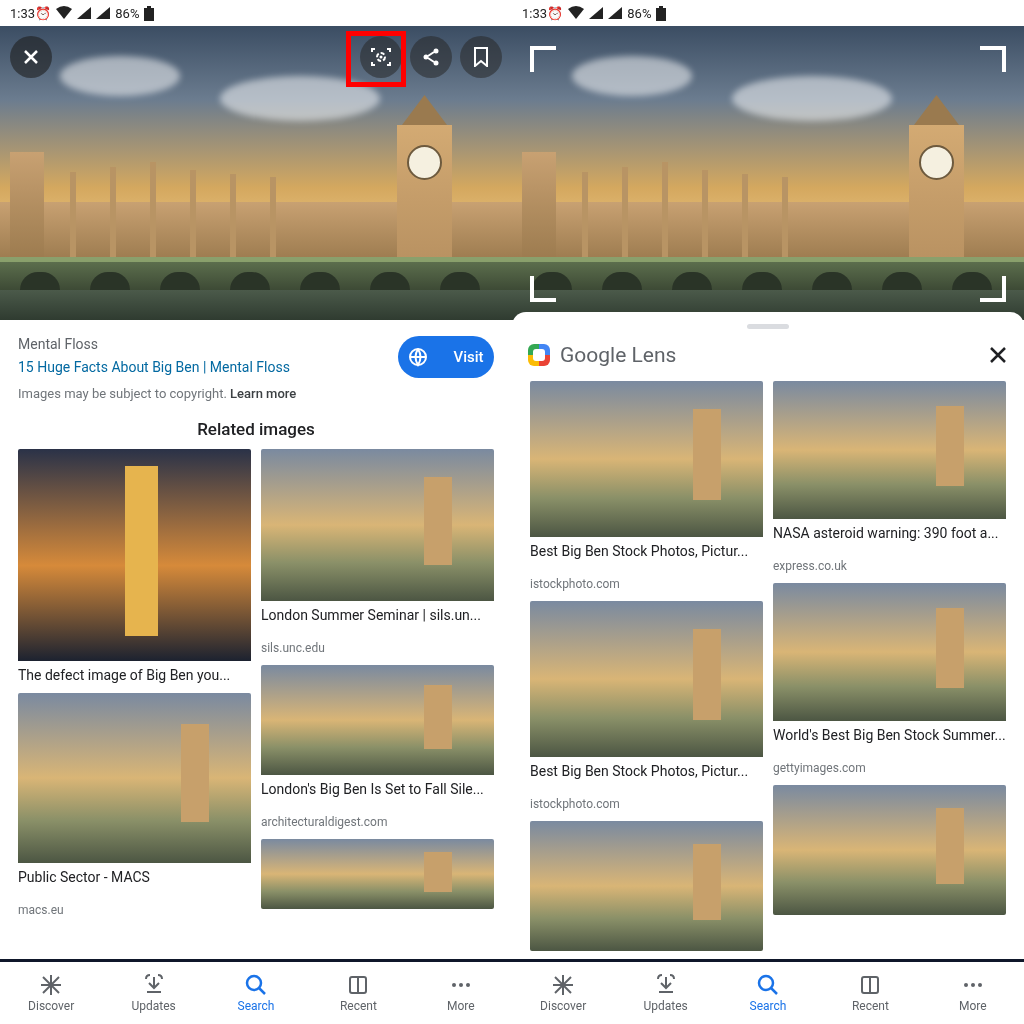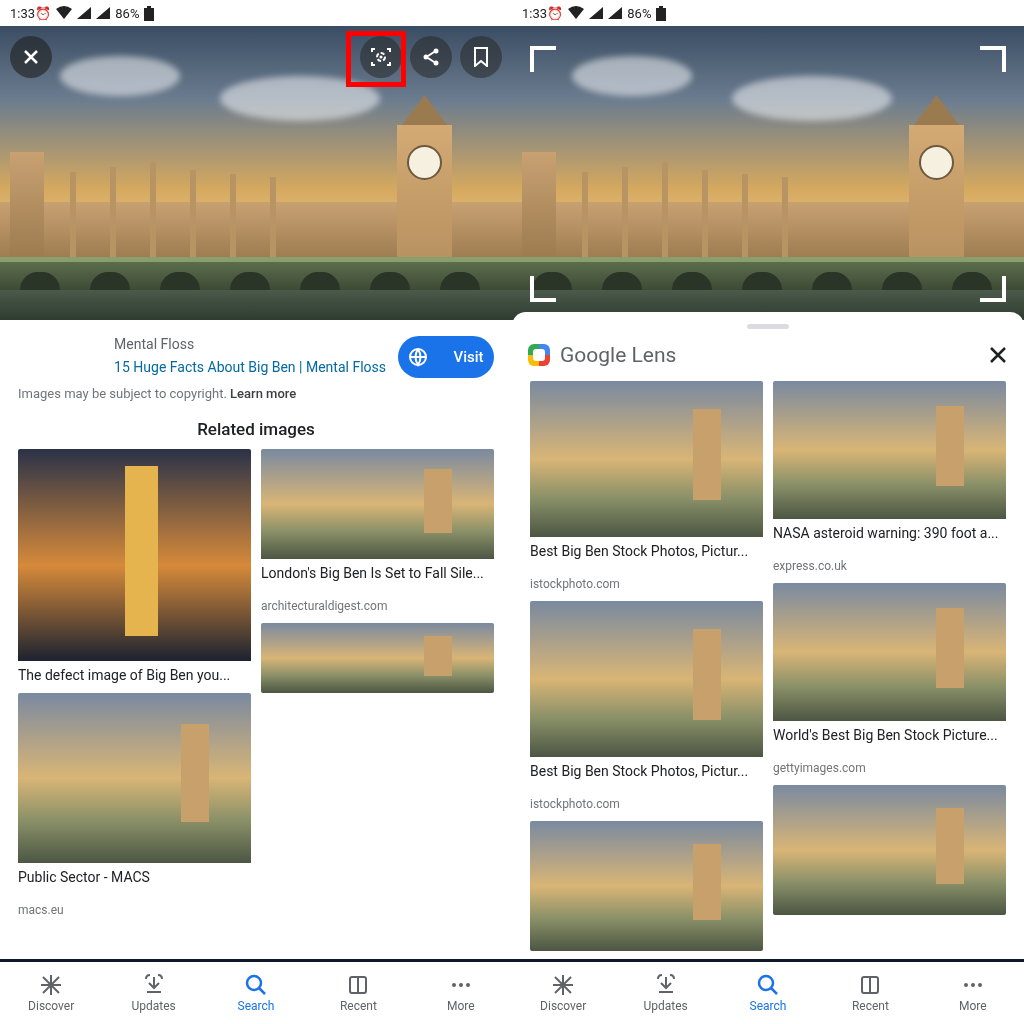--- a/index.html
+++ b/index.html
@@ -24,21 +24,21 @@
   .tower{position:absolute;bottom:0;right:60px;width:55px;height:195px;background:linear-gradient(#d3aa73,#ad875a);}
   .tower::before{content:"";position:absolute;top:-30px;left:5px;right:5px;height:30px;background:#9a7a4f;clip-path:polygon(0 100%,50% 0,100% 100%);}
   .clock{position:absolute;top:20px;left:10px;width:35px;height:35px;border-radius:50%;background:#f5f0e0;border:2px solid #6d5a3e;}
   .toolbar-icons{position:absolute;top:10px;right:10px;display:flex;gap:8px;}
   .circ-btn{width:42px;height:42px;border-radius:50%;background:rgba(40,40,40,0.55);display:flex;align-items:center;justify-content:center;color:#fff;}
   .close-circ{position:absolute;top:10px;left:10px;width:42px;height:42px;border-radius:50%;background:rgba(30,30,30,0.6);display:flex;align-items:center;justify-content:center;color:#fff;}
   .red-box{position:absolute;top:5px;right:106px;width:60px;height:56px;border:5px solid #f00;}
 
   
   .info{padding:16px 18px 8px 18px;}
-  .info-top{display:flex;justify-content:flex-end;align-items:flex-start;gap:12px;}
+  .info-top{display:flex;justify-content:space-between;align-items:flex-start;gap:12px;}
   .src{color:#5f6368;font-size:14px;margin-bottom:6px;}
   .title{font-size:14px;font-weight:400;color:#0369a1;line-height:1.3;margin-bottom:10px;}
   .copyright{font-size:13px;color:#70757a;}
   .copyright b{color:#3c4043;font-weight:500;}
   .visit-btn{background:#1a73e8;color:#fff;border-radius:22px;height:42px;width:96px;display:flex;align-items:center;justify-content:center;gap:25px;font-size:15px;font-weight:500;flex-shrink:0;}
   .related-h{font-size:17px;font-weight:500;color:#202124;padding:10px 18px;text-align:center;}
 
   
   .grid{display:flex;gap:10px;padding:0 18px;}
   .col{flex:1;display:flex;flex-direction:column;gap:10px;}
@@ -184,20 +184,25 @@
             <div class="cap">The defect image of Big Ben you...</div>
           </div>
           <div class="thumb">
             <div class="img" style="height:170px"></div>
             <div class="cap">Public Sector - MACS</div>
             <div class="dom">macs.eu</div>
           </div>
         </div>
     <div class="col" id="lcol1">
           <div class="thumb">
+            <div class="img" style="height:152px"></div>
+            <div class="cap">London Summer Seminar | sils.un...</div>
+            <div class="dom">sils.unc.edu</div>
+          </div>
+          <div class="thumb">
             <div class="img" style="height:110px"></div>
             <div class="cap">London's Big Ben Is Set to Fall Sile...</div>
             <div class="dom">architecturaldigest.com</div>
           </div>
           <div class="thumb">
             <div class="img" style="height:70px"></div>
           </div>
         </div>
   </div>
 
@@ -340,21 +345,21 @@
             </div>
           </div>
       <div class="col" id="rcol1">
             <div class="thumb">
               <div class="img" style="height:138px"></div>
               <div class="cap">NASA asteroid warning: 390 foot a...</div>
               <div class="dom">express.co.uk</div>
             </div>
             <div class="thumb">
               <div class="img" style="height:138px"></div>
-              <div class="cap">World's Best Big Ben Stock Picture...</div>
+              <div class="cap">World's Best Big Ben Stock Summer...</div>
               <div class="dom">gettyimages.com</div>
             </div>
             <div class="thumb">
               <div class="img" style="height:130px"></div>
             </div>
           </div>
     </div>
   </div>
 
   <div class="bottomnav" id="nav-right">

